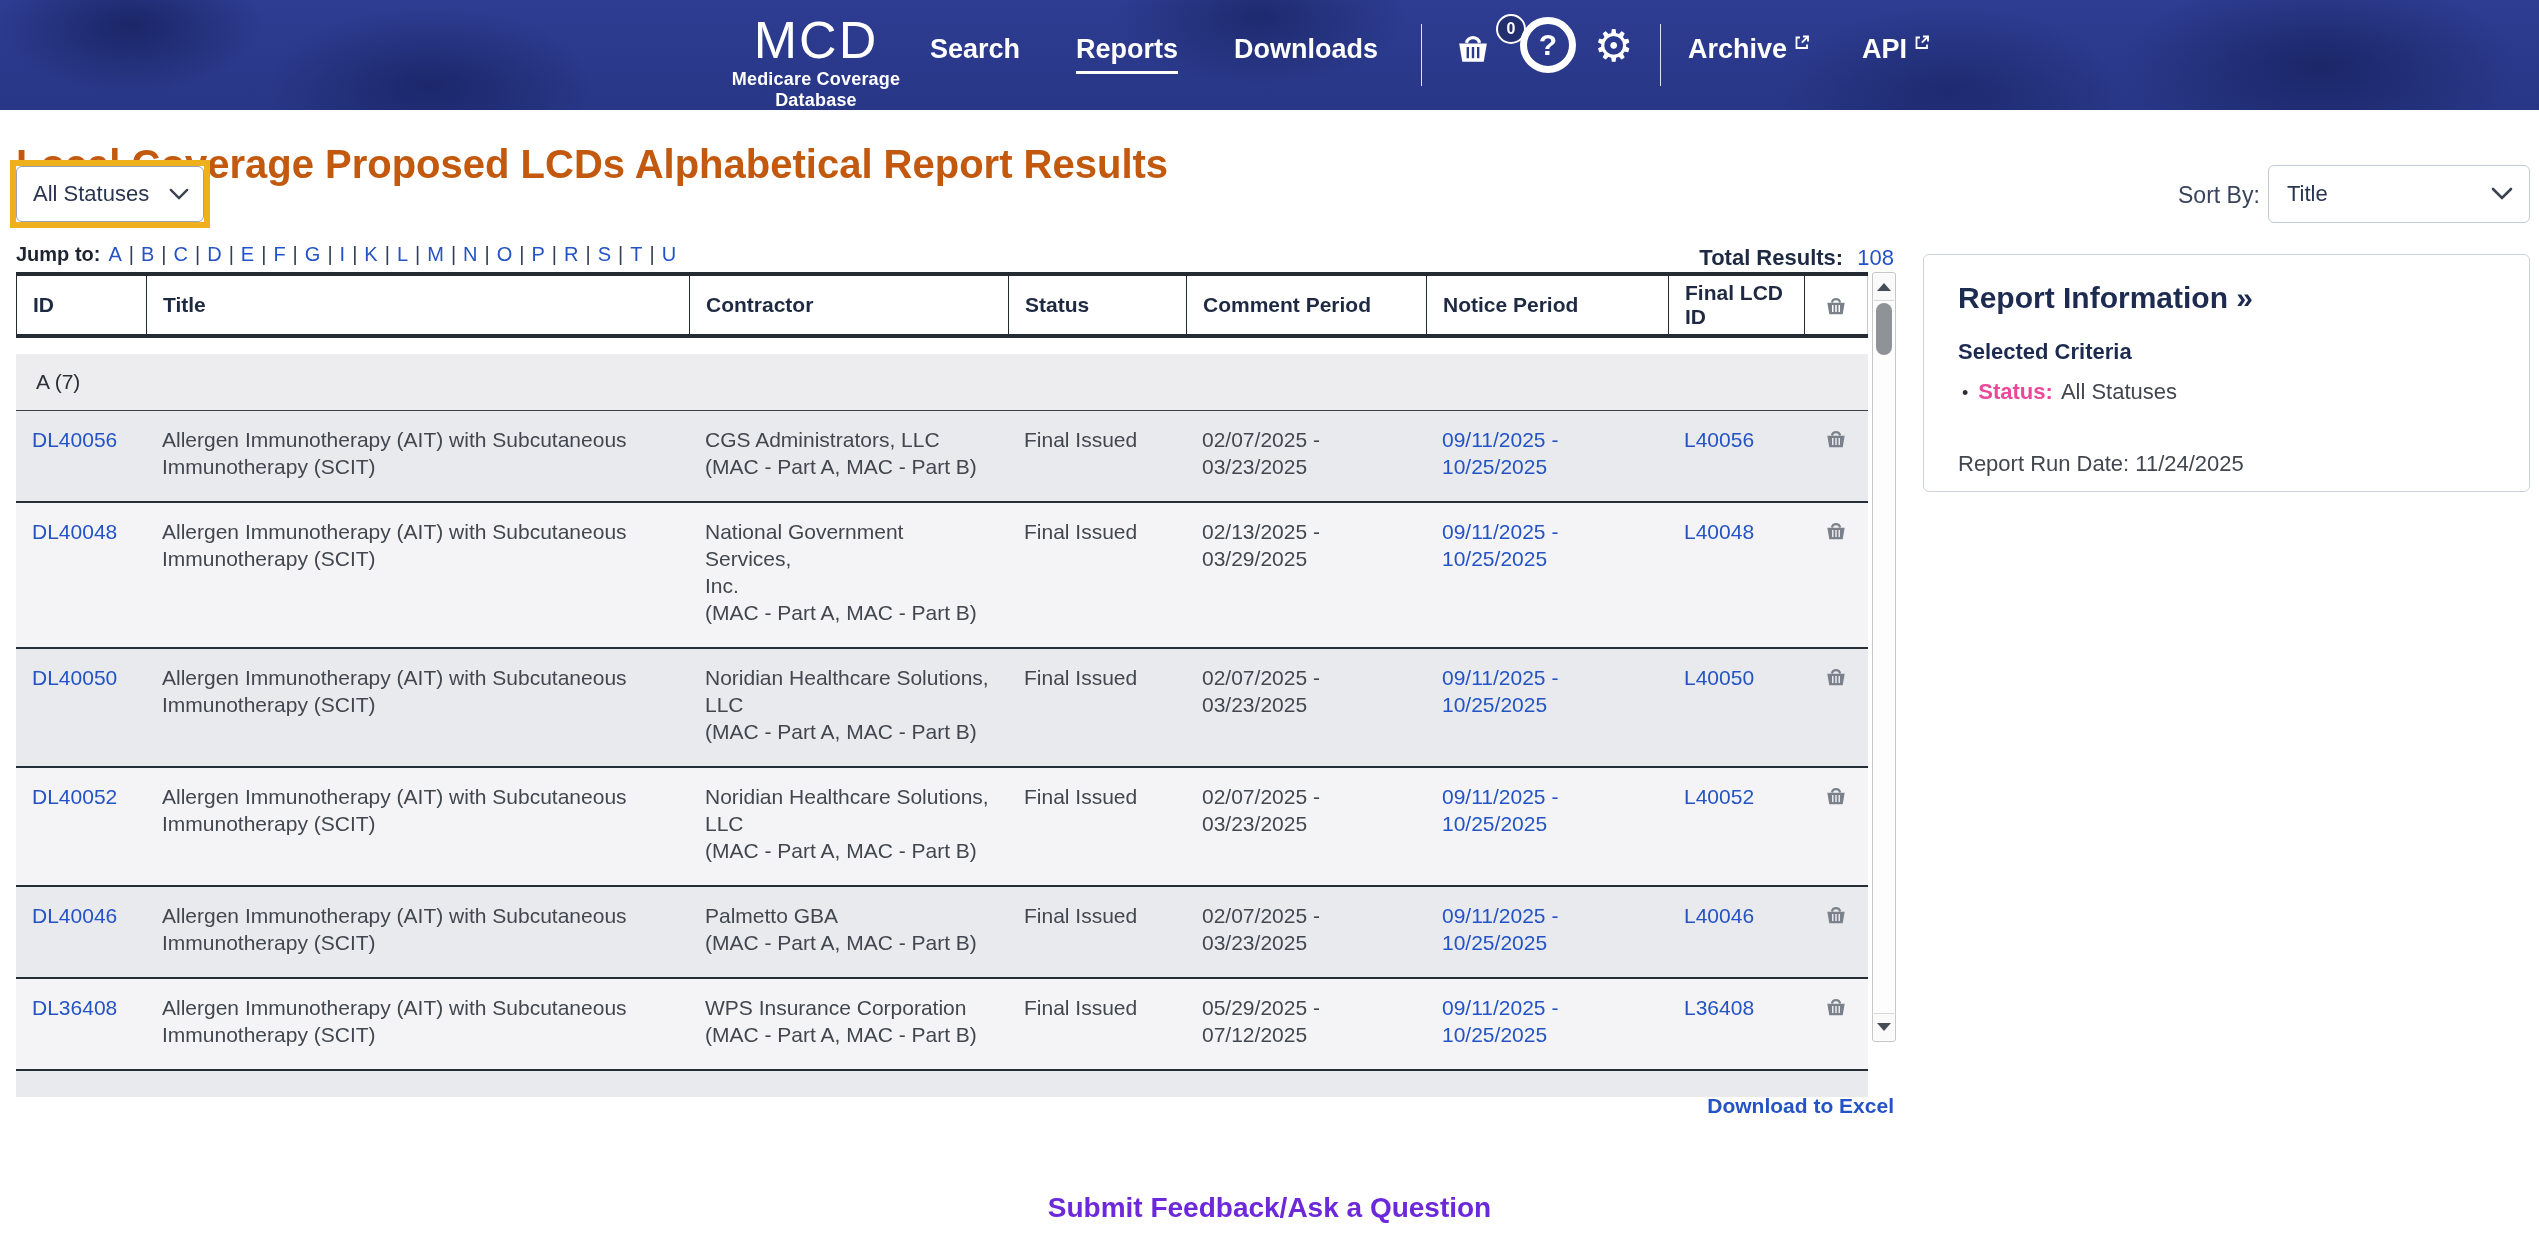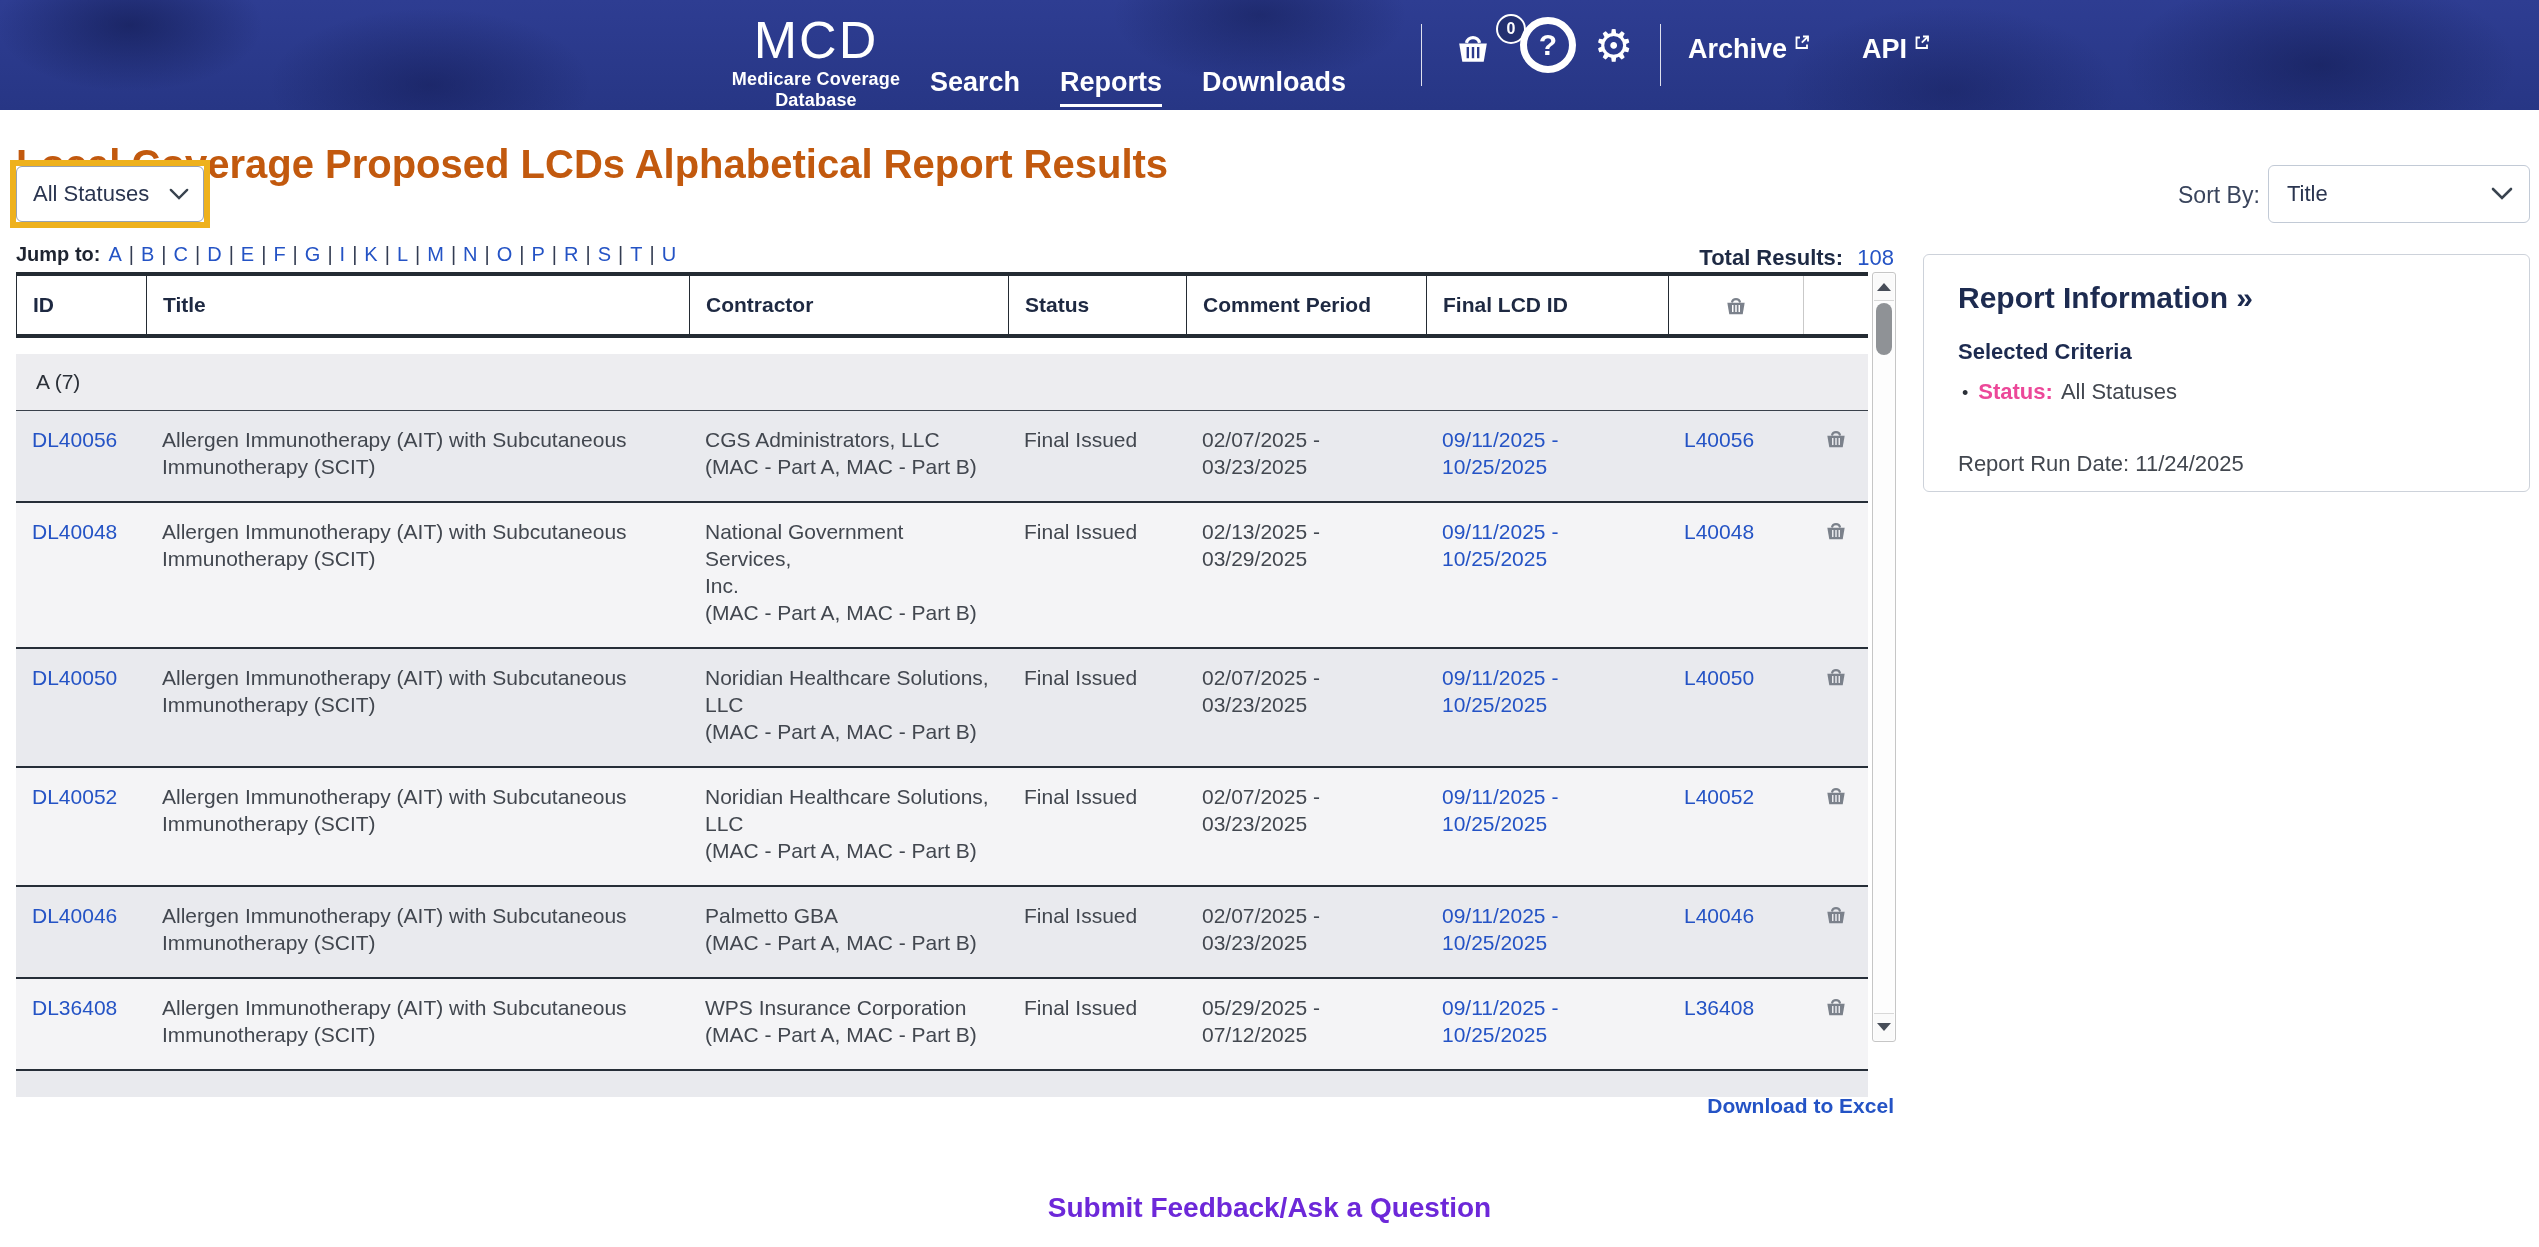--- a/index.html
+++ b/index.html
@@ -11,21 +11,21 @@
     background:
       radial-gradient(190px 95px at 130px 25px, rgba(13,21,70,.55), transparent 70%),
       radial-gradient(230px 110px at 430px 85px, rgba(16,24,78,.5), transparent 70%),
       radial-gradient(210px 100px at 1260px 15px, rgba(13,21,70,.45), transparent 70%),
       radial-gradient(280px 130px at 2320px 65px, rgba(13,21,70,.5), transparent 70%),
       radial-gradient(240px 120px at 1950px 90px, rgba(16,24,78,.4), transparent 70%),
       linear-gradient(#2e3d92,#273685);}
   .logo-block{position:absolute;left:700px;top:14px;width:232px;text-align:center;cursor:pointer;}
   .logo{font-size:52px;font-weight:400;letter-spacing:2px;line-height:52px;}
   .tagline{font-size:18px;font-weight:600;margin-top:3px;letter-spacing:.2px;}
-  .nav{position:absolute;left:930px;top:34px;display:flex;gap:40px;font-size:27px;font-weight:600;margin-top:33px;}
+  .nav{position:absolute;left:930px;top:34px;display:flex;gap:56px;font-size:27px;font-weight:600;}
   .nav-item{color:#fff;text-decoration:none;padding-bottom:6px;cursor:pointer;}
   .nav-item.active{border-bottom:3px solid #fff;}
   .hdr-divider{position:absolute;top:24px;width:1px;height:62px;background:rgba(255,255,255,.85);}
   .basket{display:inline-block;line-height:0;}
   .hdr-basket{position:absolute;left:1452px;top:28px;color:#fff;--slat:#2b3a8c;cursor:pointer;}
   .cart-badge{position:absolute;left:1496px;top:14px;width:26px;height:26px;border:2px solid #fff;
     border-radius:50%;background:#233070;color:#fff;font-size:16px;font-weight:700;
     display:flex;align-items:center;justify-content:center;cursor:pointer;}
   .help-icon{position:absolute;left:1520px;top:17px;width:56px;height:56px;border:7px solid #fff;
     border-radius:50%;box-sizing:border-box;display:flex;align-items:center;justify-content:center;
@@ -175,20 +175,21 @@
     <span class="val">108</span>
   </div>
 
   <div class="table">
     <div class="grid thead">
       <div class="th">ID</div>
       <div class="th">Title</div>
       <div class="th">Contractor</div>
       <div class="th">Status</div>
       <div class="th">Comment Period</div>
+      <div class="th">Notice Period</div>
       <div class="th">Final LCD ID</div>
       <div class="th th-basket">
         <span class="basket">
           <svg viewBox="0 0 24 22" width="26" height="24">
             <path d="M8.2 8.6 A 3.9 3.9 0 0 1 15.8 8.6" fill="none" stroke="currentColor" stroke-width="1.9"></path>
             <path d="M4 9 H20 L18.2 19.5 H5.8 Z" fill="currentColor"></path>
             <g stroke="var(--slat,#fff)" stroke-width="1.4">
               <line x1="9" y1="11" x2="9" y2="17.5"></line>
                 <line x1="12" y1="11" x2="12" y2="17.5"></line>
                 <line x1="15" y1="11" x2="15" y2="17.5"></line>

